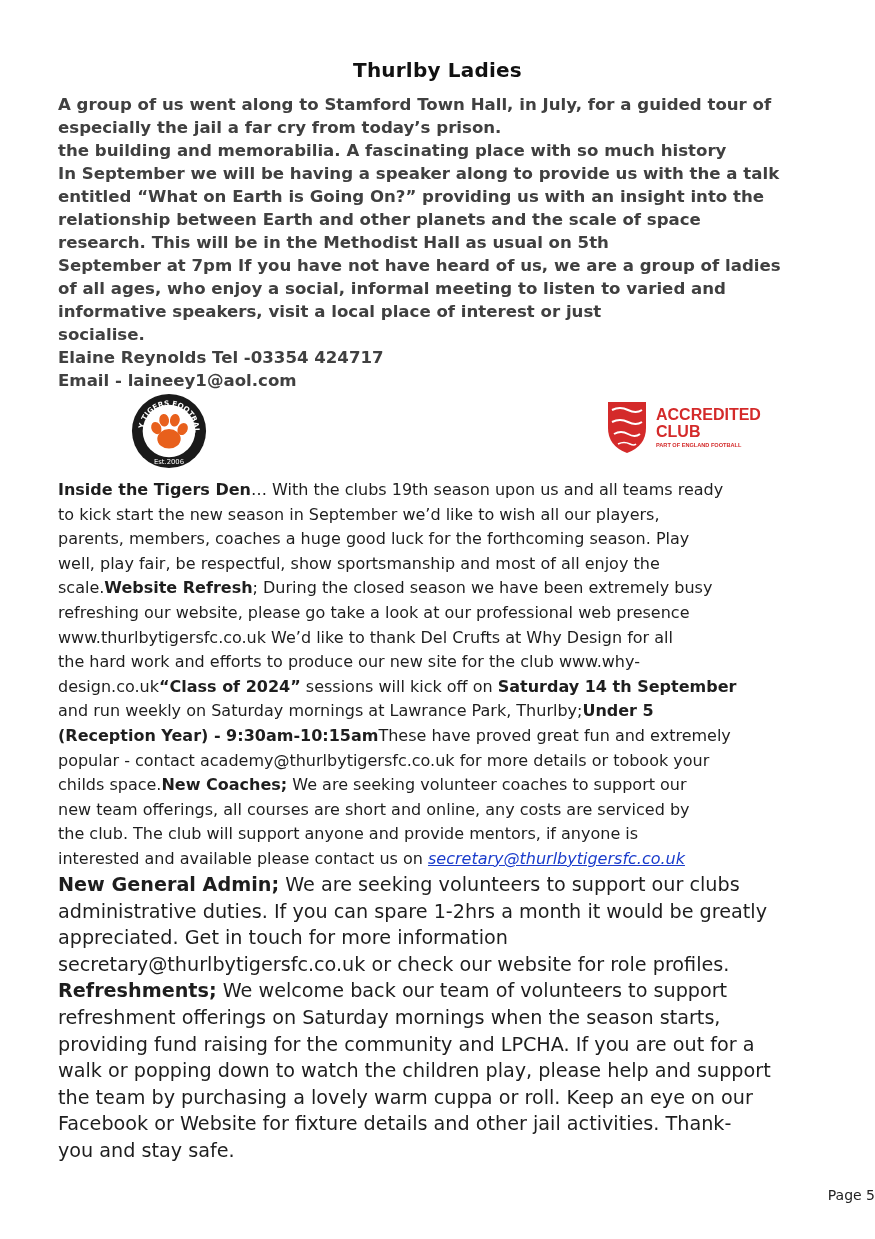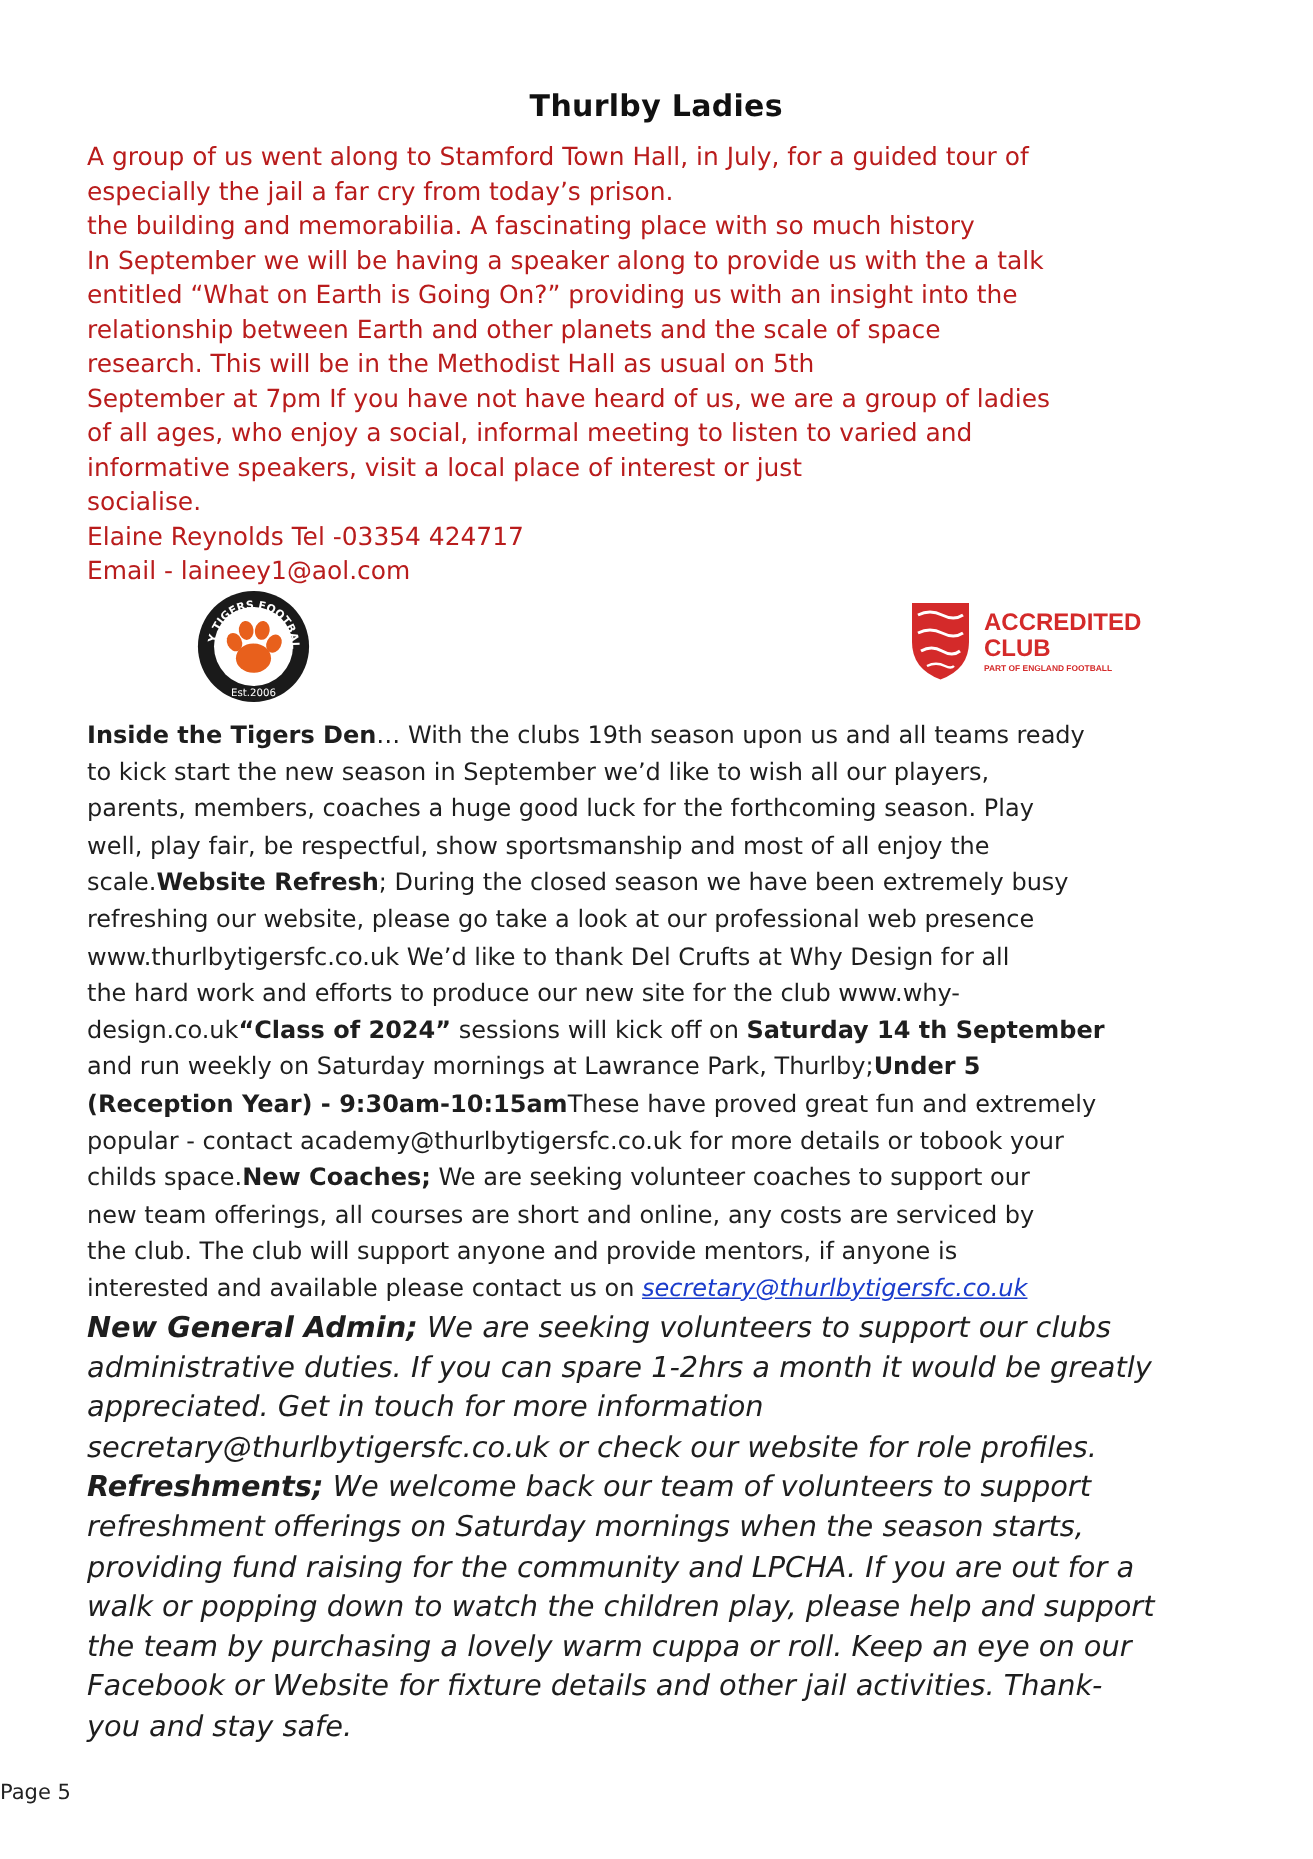--- a/index.html
+++ b/index.html
@@ -8,42 +8,42 @@
       font-family: "DejaVu Sans", sans-serif; color: #1a1a1a;
     }
     .page { position: absolute; left: 0; top: 0; width: 875px; height: 1239px; }
     .title {
       position: absolute; left: 0; width: 875px; top: 58px;
       text-align: center; font-weight: bold; font-size: 20px; letter-spacing: 0.2px;
       color: #111;
     }
     .ladies {
       position: absolute; left: 58px; top: 93px; width: 770px;
-      font-weight: normal; font-size: 16.6px; line-height: 23px; color: #b91c1c;
+      font-weight: bold; font-size: 16.6px; line-height: 23px; color: #404040;
       white-space: nowrap;
     }
     .ladies .ln { display: block; }
     .logos { position: absolute; left: 0; top: 388px; width: 875px; height: 80px; }
     .tigers-logo { position: absolute; left: 130px; top: 4px; width: 78px; height: 78px; }
     .accredited-logo { position: absolute; left: 606px; top: 10px; width: 160px; height: 56px; }
     .tigers {
       position: absolute; left: 58px; top: 478px; width: 770px;
       font-size: 16px; line-height: 24.6px; color: #1e1e1e; white-space: nowrap;
     }
     .tigers .ln { display: block; }
     .tigers2 {
       position: absolute; left: 58px; top: 872px; width: 780px;
       font-size: 19.2px; line-height: 26.6px; color: #1e1e1e; white-space: nowrap;
     }
-    .tigers2 .ln { display: block; font-style: italic; }
+    .tigers2 .ln { display: block; }
     b { font-weight: bold; }
     .link { color: #1a3ccc; text-decoration: underline; font-style: italic; }
     .footer {
       position: absolute; left: 0; width: 875px; top: 1187px;
-      text-align: left; font-size: 14px; color: #222;
+      text-align: right; font-size: 14px; color: #222;
     }
   </style>
 </head>
 <body>
 
 <div class="page">
 
   <div class="title">Thurlby Ladies</div>
 
   <div class="ladies">

